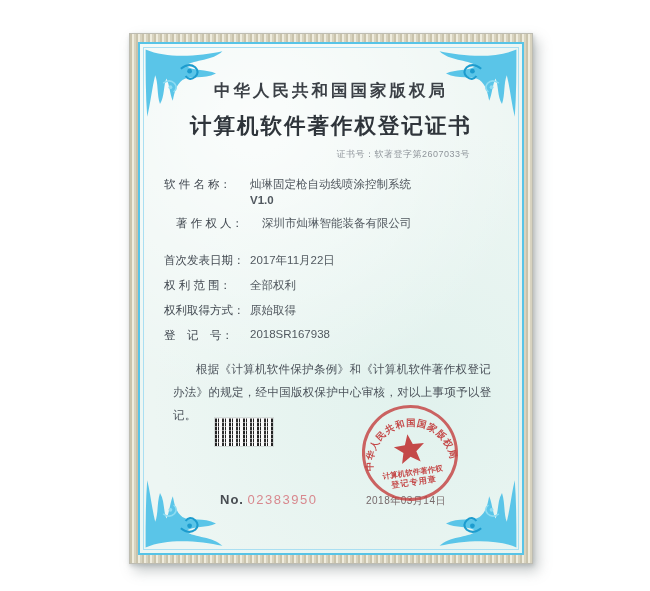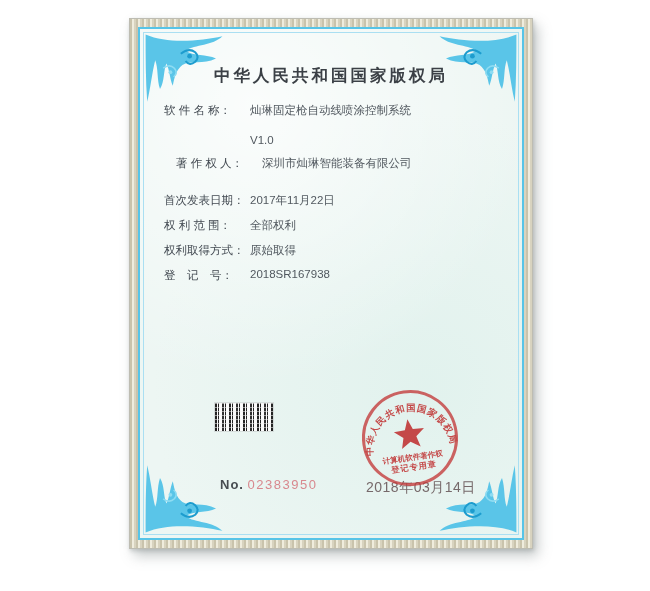--- a/index.html
+++ b/index.html
@@ -1,20 +1,20 @@
 <!DOCTYPE html>
 <html><head>
 <meta charset="utf-8">
 <style>
   * { margin:0; padding:0; box-sizing:border-box; }
   body { font-family:"Liberation Sans", sans-serif; background:#fff; }
   .canvas { position:relative; width:650px; height:591px; background:#ffffff; overflow:hidden; }
 
   .paper {
-    position:absolute; left:129px; top:18px; width:404px; height:531px;
+    position:absolute; left:129px; top:33px; width:404px; height:531px;
     padding:8px;
     background:
       repeating-linear-gradient(90deg,#c9c3ac 0 2px,#efecdd 2px 4px,#d8d3bf 4px 6px);
     border:1px solid #bdbcb2;
     box-shadow:5px 7px 12px rgba(110,120,120,0.38), 1px 2px 4px rgba(110,120,120,0.3);
   }
   .sheet {
     position:relative; width:100%; height:100%;
     background:#edf6f3;
     background-image:
@@ -47,21 +47,21 @@
     text-align:right; padding-right:52px; margin-top:8px;
     font-size:9px; color:#8f959b; letter-spacing:0.5px;
   }
 
   .fields { margin-top:16px; padding-left:24px; }
   .row { margin-bottom:10px; font-size:11.5px; color:#4b525a; }
   .row.gap { margin-bottom:22px;margin-left:12px; }
   .lbl { display:inline-block; width:86px; white-space:pre; vertical-align:top; color:#434a52; }
   .valwrap { display:inline-block; vertical-align:top; }
   .val { color:#51585f; }
-  .val2 { display:block; color:#51585f; margin-top:16px; }
+  .val2 { display:block; color:#51585f; margin-top:2px;font-weight:bold; }
 
   .statement {
     margin:15px 28px 0 33px; font-size:11.5px; line-height:23px;
     text-indent:2em; color:#4b525a; letter-spacing:0.3px;
   }
 
   .barcode {
     position:absolute; left:75px; top:374px; width:58px; height:28px; z-index:2;
     background-color:#fbfbfb;
     background-image:
@@ -73,21 +73,21 @@
         #232323 10.5px 11.5px, #fbfbfb 11.5px 14px);
     box-shadow:0 0 0 1px rgba(200,205,205,0.6);
   }
 
   .serial { position:absolute; left:80px; top:448px; z-index:2; font-size:13px; }
   .serial .no { color:#474c51; font-weight:bold; letter-spacing:1px; }
   .serial .num { color:#d8888e; letter-spacing:1.5px; }
 
   .issue-date {
     position:absolute; left:226px; top:450px; z-index:2;
-    font-size:14px; color:#76696a; letter-spacing:0.5px;
+    font-size:10px; color:#76696a; letter-spacing:0.5px;
   }
 
   .seal {
     position:absolute; left:222px; top:361px; width:96px; height:96px; z-index:3;
     transform:rotate(-8deg); opacity:0.92;
   }
   .seal-ring {
     position:absolute; inset:0; border-radius:50%;
     border:3px solid rgba(195,57,57,0.85);
   }
@@ -128,20 +128,24 @@
       <svg class="flourish fl-br" viewBox="0 0 100 100">
         <path d="M2,2 C30,14 70,10 98,4 C86,16 64,14 52,22 C62,30 78,26 90,32 C74,40 58,34 48,40 C40,46 38,56 36,66 C32,56 32,46 28,38 C24,48 26,60 20,70 C16,58 18,44 14,34 C10,50 8,70 4,86 C2,58 2,30 2,2 Z" fill="#5ac5e8"></path>
         <path d="M46,26 q10,-8 18,-2 q6,6 0,12 q-7,6 -12,-1" fill="none" stroke="#1d9cce" stroke-width="2.5"></path>
         <path d="M24,44 q8,-6 14,0 q5,6 -1,11" fill="none" stroke="#8edcf2" stroke-width="2"></path>
         <circle cx="57" cy="29" r="3" fill="#1d9cce"></circle>
         <circle cx="33" cy="49" r="2.4" fill="#8edcf2"></circle>
       </svg>
 
       <div class="content">
         <div class="authority">中华人民共和国国家版权局</div>
+        <div class="cert-title">计算机软件著作权登记证书</div>
+        <div class="cert-no">
+          <span>证书号：</span><span>软著登字第2607033号</span>
+        </div>
 
         <div class="fields">
           <div class="row">
             <span class="lbl">软 件 名 称：</span><span class="valwrap"><span class="val">灿琳固定枪自动线喷涂控制系统</span><span class="val2">V1.0</span></span>
           </div>
           <div class="row gap">
             <span class="lbl">著 作 权 人：</span><span class="val">深圳市灿琳智能装备有限公司</span>
           </div>
           <div class="row">
             <span class="lbl">首次发表日期：</span><span class="val">2017年11月22日</span>
@@ -150,20 +154,21 @@
             <span class="lbl">权 利 范 围：</span><span class="val">全部权利</span>
           </div>
           <div class="row">
             <span class="lbl">权利取得方式：</span><span class="val">原始取得</span>
           </div>
           <div class="row">
             <span class="lbl">登　记　号：</span><span class="val">2018SR167938</span>
           </div>
         </div>
 
+        <p class="statement">根据《计算机软件保护条例》和《计算机软件著作权登记办法》的规定，经中国版权保护中心审核，对以上事项予以登记。</p>
       </div>
 
       <div class="barcode"></div>
 
       <div class="serial">
         <span class="no">No.</span>
         <span class="num">02383950</span>
       </div>
 
       <div class="issue-date">2018年03月14日</div>

